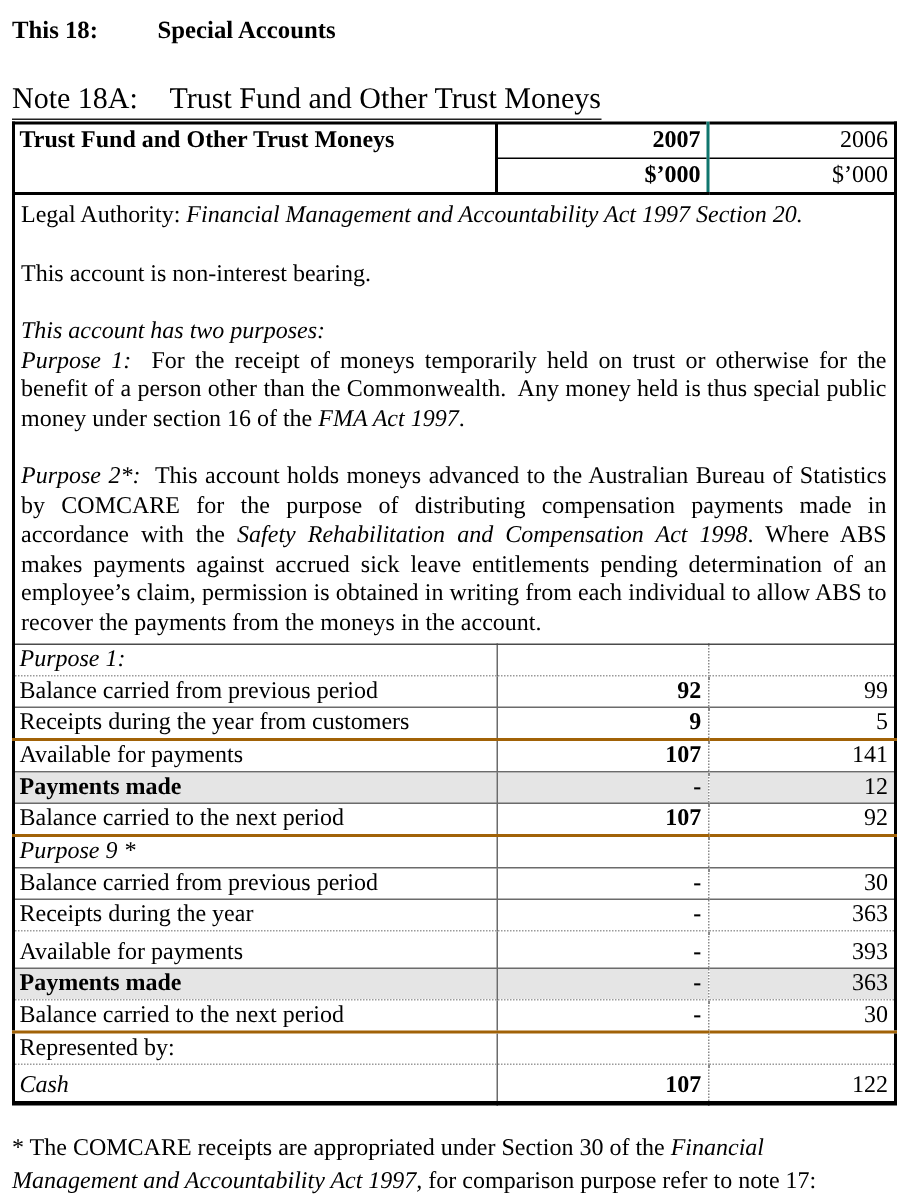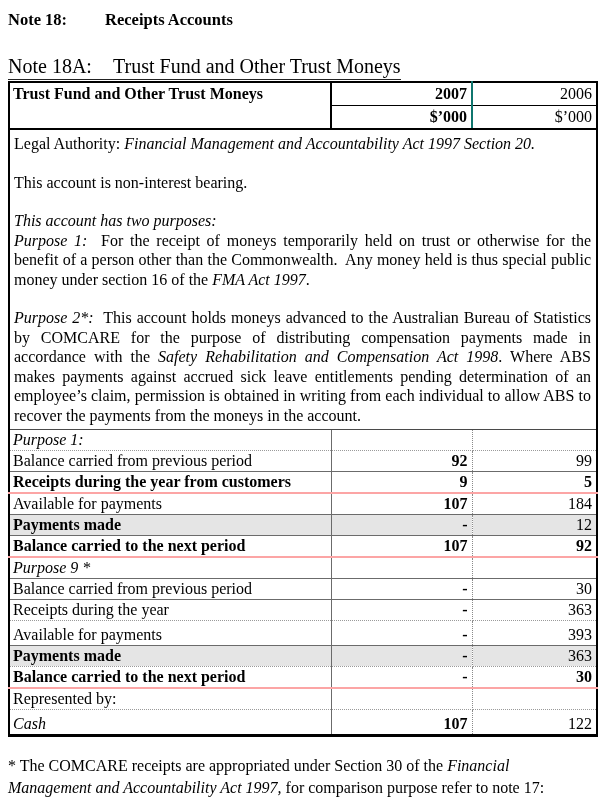--- a/index.html
+++ b/index.html
@@ -30,35 +30,35 @@
   
   td.desc{border-bottom:1px solid #4a4a4a;padding:4px 5px 4px 4px;white-space:normal;}
   .desc p{margin:0;text-align:justify;font-size:16px;line-height:19.5px;}
   .desc p.gap{margin-bottom:19px;}
   
   td.lab{border-right:1px solid #6b6b6b;}
   td.v07{border-right:1px dotted #8a8a8a;text-align:right;font-weight:bold;padding-right:4px;}
   td.v06{text-align:right;padding-right:4px;}
   tr.b-dotted td{border-bottom:1px dotted #9a9a9a;}
   tr.b-thin td{border-bottom:1px solid #6b6b6b;}
-  tr.b-thick td{border-bottom:2px solid #fca5a5;font-weight:bold;}
+  tr.b-thick td{border-bottom:2px solid #a16207;}
   tr.shaded td{background:#e5e5e5;}
   tr.tall td{padding-top:5px;}
   td.italic{font-style:italic;}
   td.boldlab{font-weight:bold;}
   .footnote{margin-top:18px;width:586px;font-size:16px;line-height:21.5px;}
   .i{font-style:italic;}
 </style>
 </head>
 <body>
 
 <div class="page">
 
   <div class="h1">
-    <span class="h1-label">Note 18:</span><span>Receipts Accounts</span>
+    <span class="h1-label">This 18:</span><span>Special Accounts</span>
   </div>
 
   <div class="h2">
     <span class="h2-inner">
       <span class="h2-label">Note 18A:</span><span>Trust Fund and Other Trust Moneys</span>
     </span>
   </div>
 
   <table>
     <colgroup>
@@ -98,21 +98,21 @@
           <td class="v06">99</td>
         </tr>
         <tr class="b-thick">
           <td class="lab">Receipts during the year from customers</td>
           <td class="v07">9</td>
           <td class="v06">5</td>
         </tr>
         <tr class="b-thin">
           <td class="lab">Available for payments</td>
           <td class="v07">107</td>
-          <td class="v06">184</td>
+          <td class="v06">141</td>
         </tr>
         <tr class="b-thin shaded">
           <td class="lab boldlab">Payments made</td>
           <td class="v07">-</td>
           <td class="v06">12</td>
         </tr>
         <tr class="b-thick">
           <td class="lab">Balance carried to the next period</td>
           <td class="v07">107</td>
           <td class="v06">92</td>

